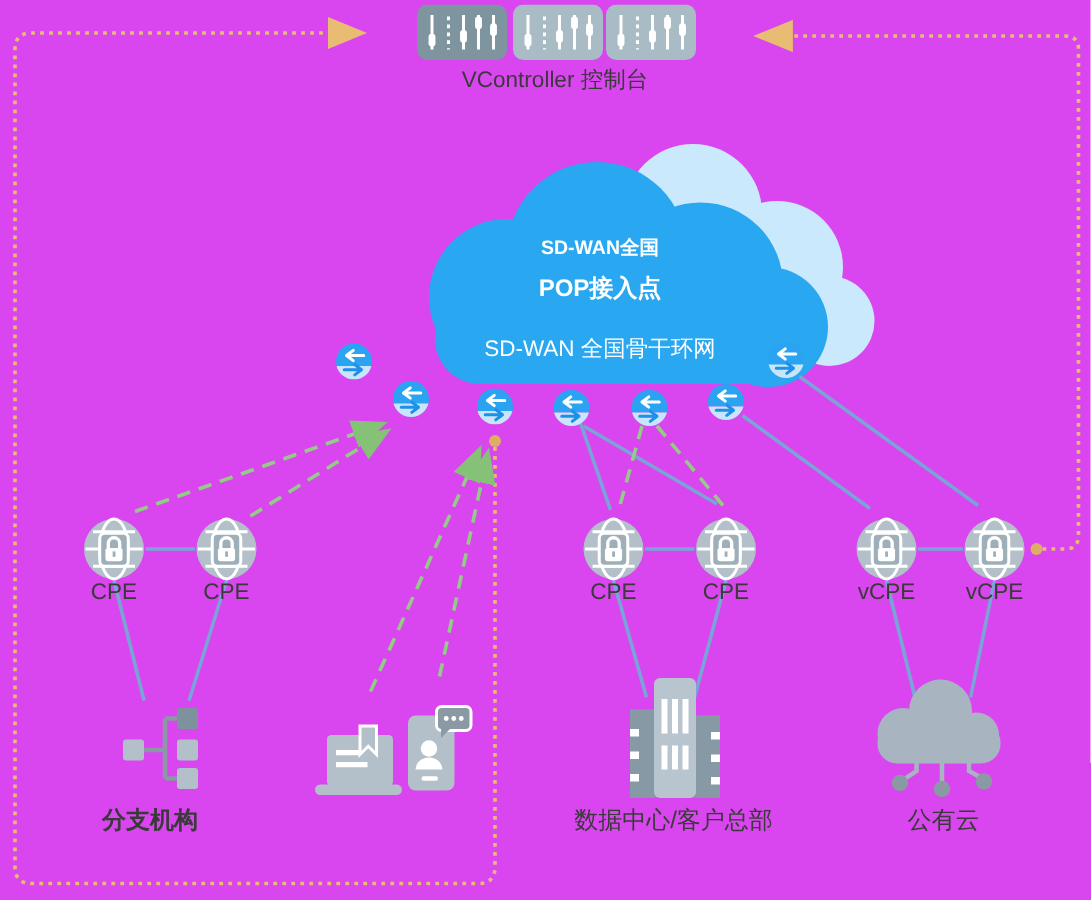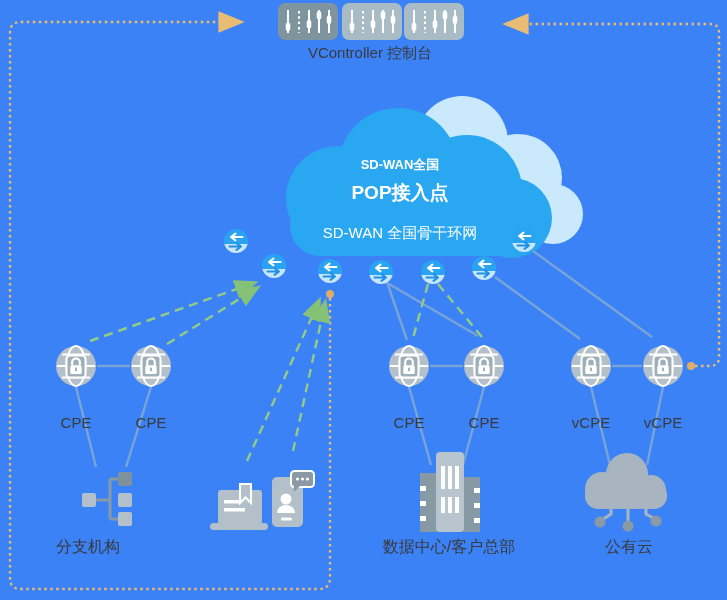--- a/index.html
+++ b/index.html
@@ -4,30 +4,30 @@
 <style>
   :root{
     --cloud_blue:#29A7F1; --cloud_light:#CBE9FC; --link_blue:#7AA3D8;
     --link_green:#94CB86; --link_orange:#E9BC74; --orange_dot:#DFAD65;
     --node_gray:#B3C0CA; --node_gray_dark:#8A99A4; --badge_gray:#9FAFBA;
     --transfer_top:#2AA4F2; --transfer_bottom:#C7E6FB; --transfer_arrow:#1F8FE8;
     --controller_primary:#7E949E; --controller_secondary:#A9BCC5;
     --text_color:#3A3A3A; --building_light:#B9C5CE; --building_dark:#8799A4;
   }
   html,body{margin:0;padding:0;background:#fff;}
-  .canvas{position:relative;width:727px;height:600px;background:#3b82f6;overflow:hidden;
+  .canvas{position:relative;width:727px;height:600px;background:#d946ef;overflow:hidden;
           font-family:"Liberation Sans","DejaVu Sans",sans-serif;}
   svg.layer{position:absolute;left:0;top:0;}
   .lbl{position:absolute;text-align:center;color:var(--text_color);}
   .lbl-controller{left:250px;top:44px;width:240px;font-size:15px;}
-  .lbl-node{top:414px;width:80px;font-size:15px;}
+  .lbl-node{top:386px;width:80px;font-size:15px;}
   .lbl-site{top:537px;font-size:16px;}
   .cloud-text{position:absolute;left:288px;top:151px;width:224px;text-align:center;color:#fff;}
   .cloud-text .t1{font-size:13px;font-weight:bold;line-height:28px;}
-  .cloud-text .t2{font-size:19px;font-weight:bold;line-height:28px;}
+  .cloud-text .t2{font-size:16px;font-weight:bold;line-height:28px;}
   .cloud-text .t3{font-size:15px;line-height:20px;margin-top:16px;}
   
   .s-blue{stroke:var(--link_blue);stroke-width:2.4;fill:none;}
   .s-green{stroke:var(--link_green);stroke-width:2.4;fill:none;stroke-dasharray:9 6;}
   .s-orange{stroke:var(--link_orange);stroke-width:2.4;fill:none;stroke-dasharray:2.5 3.5;}
   .f-orange-dot{fill:var(--orange_dot);}
   .f-cloud{fill:var(--cloud_blue);}
   .f-cloudlight{fill:var(--cloud_light);}
   .f-gray{fill:var(--node_gray);}
   .f-graydark{fill:var(--node_gray_dark);}
@@ -237,17 +237,17 @@
     <div class="t3">SD-WAN 全国骨干环网</div>
   </div>
 
   <div class="lbl lbl-node" style="left:36px;">CPE</div>
   <div class="lbl lbl-node" style="left:111px;">CPE</div>
   <div class="lbl lbl-node" style="left:369px;">CPE</div>
   <div class="lbl lbl-node" style="left:444px;">CPE</div>
   <div class="lbl lbl-node" style="left:551px;">vCPE</div>
   <div class="lbl lbl-node" style="left:623px;">vCPE</div>
 
-  <div class="lbl lbl-site" style="left:18px;width:140px;">分支机构</div>
+  <div class="lbl lbl-site" style="left:30px;width:140px;font-weight:bold;">分支机构</div>
   <div class="lbl lbl-site" style="left:559px;width:140px;">公有云</div>
   <div class="lbl lbl-site" style="left:349px;width:200px;">数据中心/客户总部</div>
 
 </div>
 
 </body></html>

